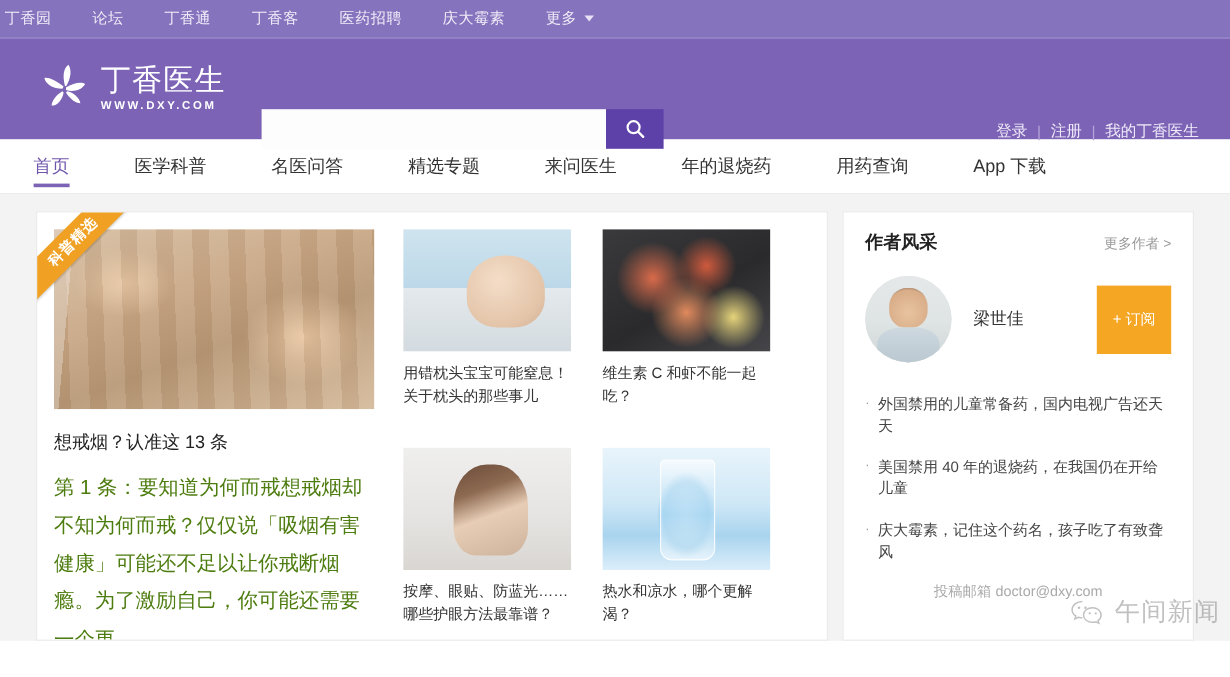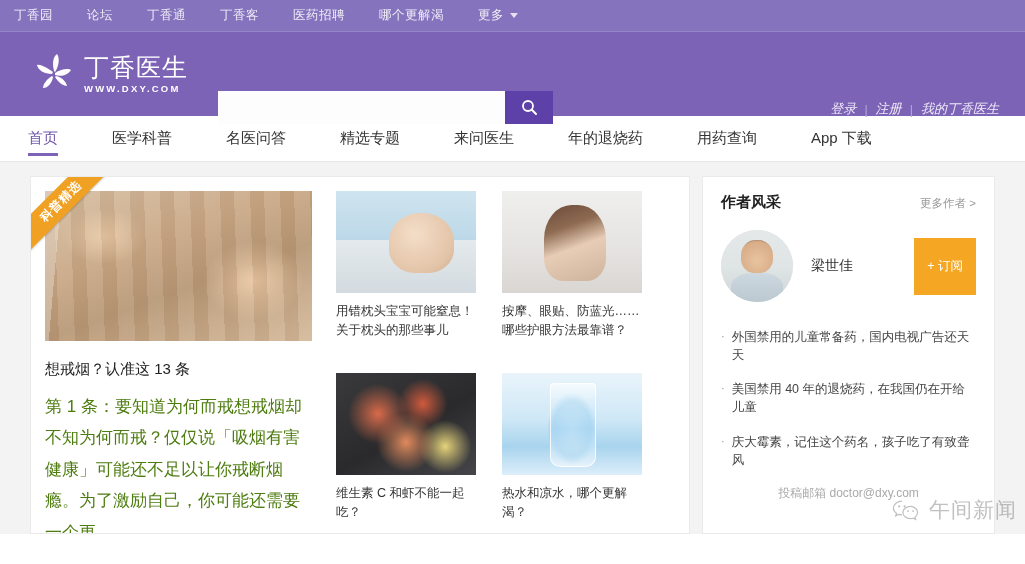--- a/index.html
+++ b/index.html
@@ -9,21 +9,21 @@
     background: #ffffff;
     overflow: hidden;
   }
 
   
   .topbar {
     height: 32px;
     background: #8573bd;
     display: flex;
     align-items: center;
-    padding-left: 14px;
+    padding-left: 4px;
     border-bottom: 1px solid #9585c8;
   }
   .topbar-item {
     color: #f0ecf8;
     font-size: 12.5px;
     margin-right: 34px;
     letter-spacing: .5px;
     cursor: pointer;
     white-space: nowrap;
   }
@@ -99,21 +99,21 @@
   }
 
   .header-links {
     position: absolute;
     right: 26px; top: 68px;
     display: flex;
     align-items: center;
     font-size: 13px;
     color: #efeaf9;
   }
-  .header-links span { cursor: pointer; font-style: italic; }
+  .header-links span { cursor: pointer; }
   .hl-divider { margin: 0 8px; color: #b5a5d8; }
 
   
   .mainnav {
     height: 46px;
     background: #ffffff;
     border-bottom: 1px solid #e6e6e6;
     display: flex;
     align-items: stretch;
     padding-left: 28px;
@@ -407,21 +407,21 @@
 </style>
 </head>
 <body>
 
 <div class="topbar">
   <span class="topbar-item">丁香园</span>
   <span class="topbar-item">论坛</span>
   <span class="topbar-item">丁香通</span>
   <span class="topbar-item">丁香客</span>
   <span class="topbar-item">医药招聘</span>
-  <span class="topbar-item">哪个更解渴</span>
+  <span class="topbar-item">庆大霉素</span>
   <span class="topbar-item more">
     <span>更多</span>
     <i class="caret-down"></i>
   </span>
 </div>
 
 <div class="header">
 
   <div class="logo-wrap">
     <div class="logo-mark">
@@ -494,30 +494,30 @@
 
       <div class="card">
         <div class="card-img">
           <div class="ph-baby"></div>
         </div>
         <div class="card-title">用错枕头宝宝可能窒息！关于枕头的那些事儿</div>
       </div>
 
       <div class="card">
         <div class="card-img">
+          <div class="ph-shrimp"></div>
+        </div>
+        <div class="card-title">维生素 C 和虾不能一起吃？</div>
+      </div>
+
+      <div class="card">
+        <div class="card-img">
           <div class="ph-woman"></div>
         </div>
         <div class="card-title">按摩、眼贴、防蓝光……哪些护眼方法最靠谱？</div>
-      </div>
-
-      <div class="card">
-        <div class="card-img">
-          <div class="ph-shrimp"></div>
-        </div>
-        <div class="card-title">维生素 C 和虾不能一起吃？</div>
       </div>
 
       <div class="card">
         <div class="card-img">
           <div class="ph-water"></div>
         </div>
         <div class="card-title">热水和凉水，哪个更解渴？</div>
       </div>
 
     </div>

